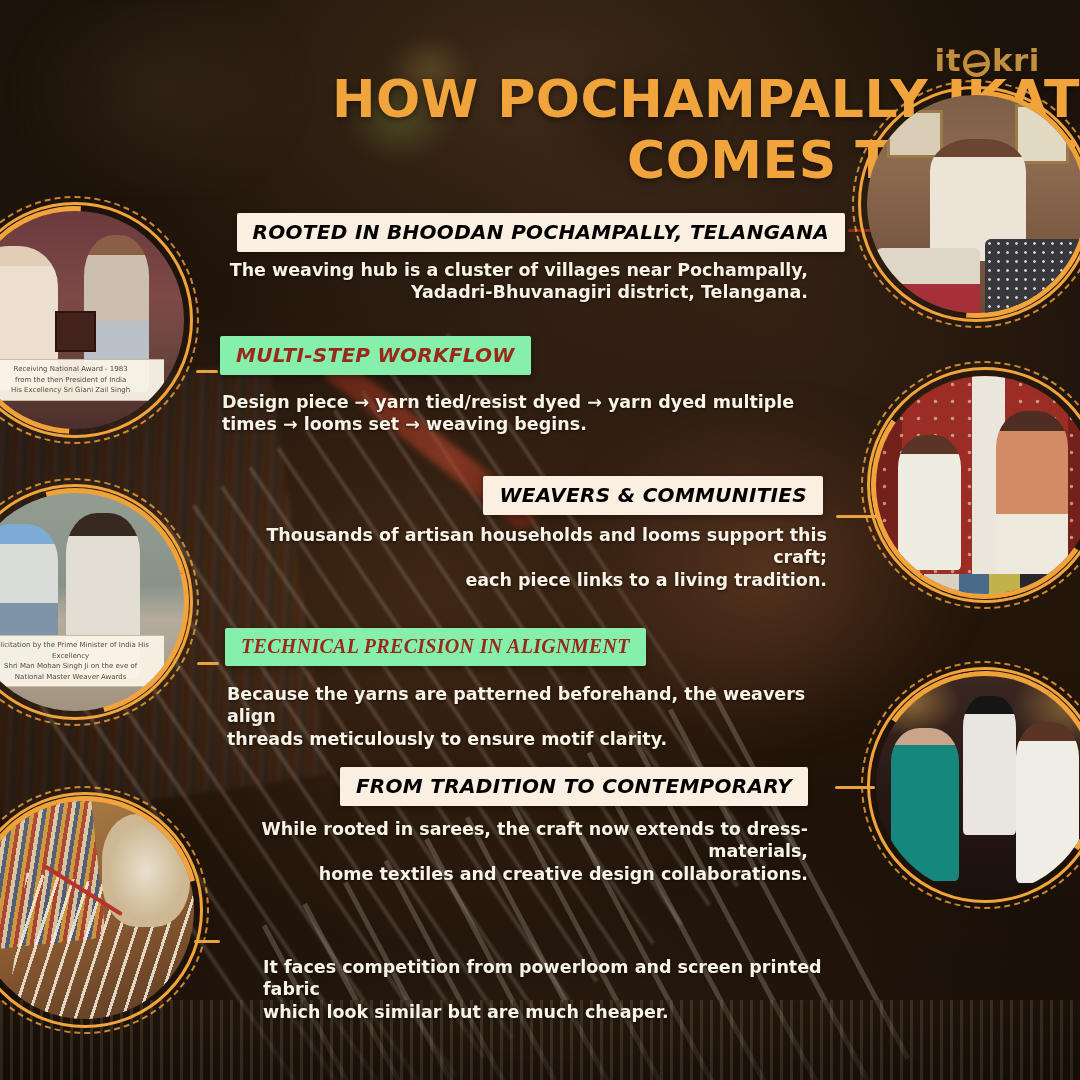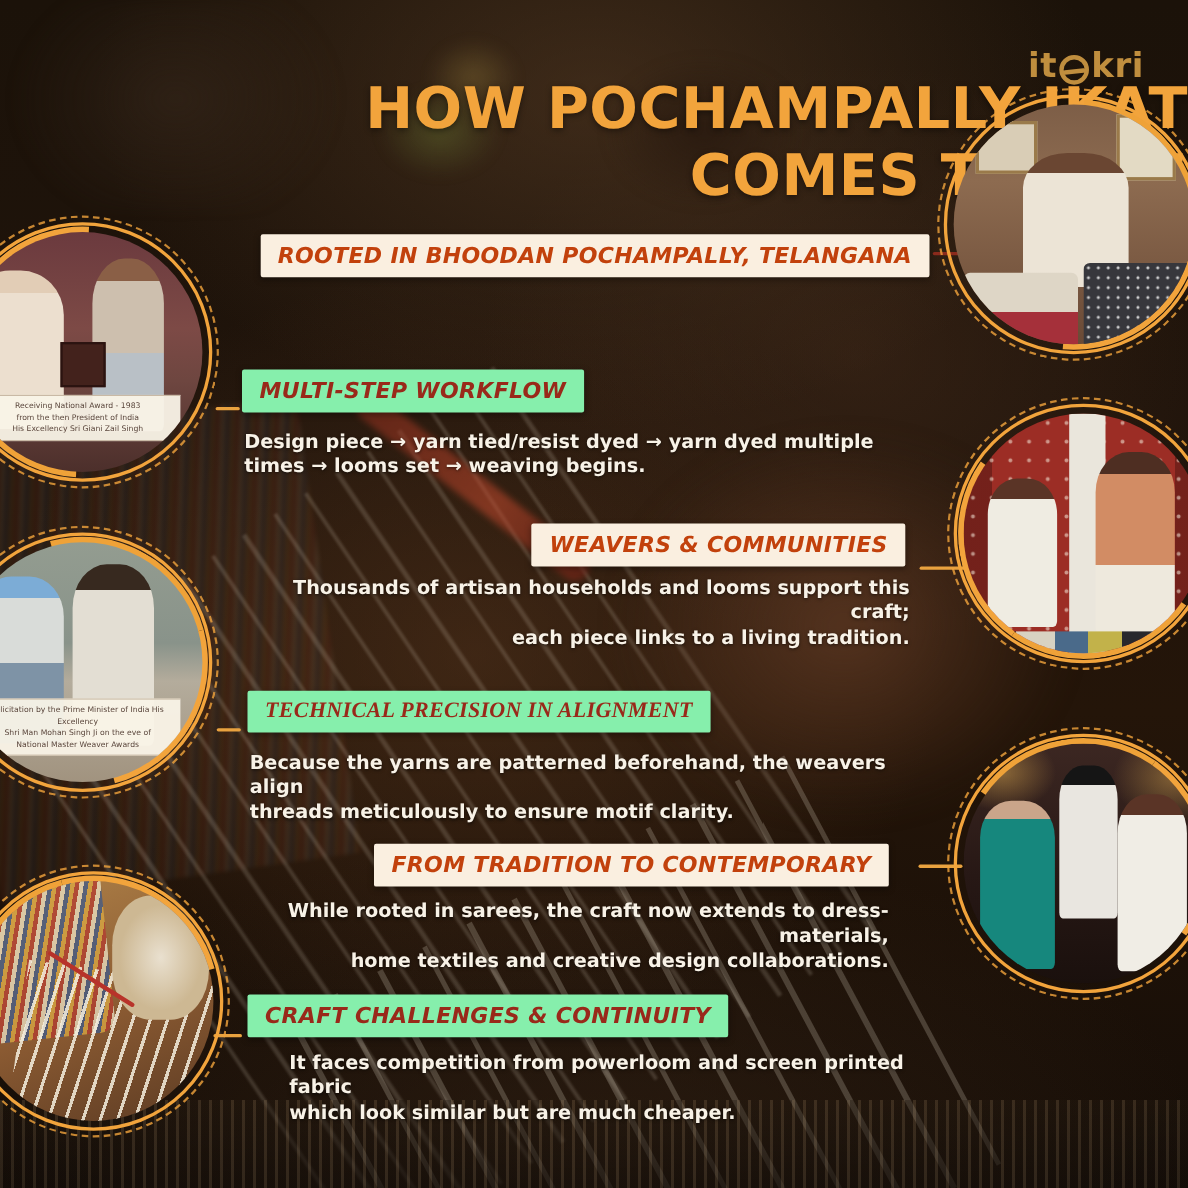--- a/index.html
+++ b/index.html
@@ -84,21 +84,21 @@
   }
   .logo .o-glyph::after{
     content:"";position:absolute;left:-1px;right:-1px;top:52%;height:3.5px;
     background:#c08e3e;border-radius:2px;transform:rotate(-6deg);
   }
 
   
   .banner{
     position:absolute;padding:7px 16px 8px 16px;border-radius:2px;
     font-style:italic;font-weight:800;font-size:20px;letter-spacing:.3px;
-    color:#c2410c;white-space:nowrap;box-shadow:0 2px 6px rgba(0,0,0,.35);
+    color:#000000;white-space:nowrap;box-shadow:0 2px 6px rgba(0,0,0,.35);
   }
   .banner.cream{background:#faefe0;}
   .banner.orange{background:#86efac;color:#99291a;}
   .body-text{
     position:absolute;font-weight:700;font-size:17.5px;line-height:1.28;
     color:#f8f2e7;white-space:pre-line;text-shadow:0 1px 3px rgba(0,0,0,.6);
   }
   .align-right{text-align:right;}
   .align-left{text-align:left;}
   .connector{position:absolute;height:3px;border-radius:2px;background:#e9a23f;}
@@ -201,20 +201,22 @@
   <h1 class="title">HOW POCHAMPALLY IKAT
 COMES TO LIFE</h1>
   <div class="logo">
     <span>it</span>
     <span class="o-glyph"></span>
     <span>kri</span>
   </div>
 
   <div class="banner cream" style="right:235px;top:213px;">ROOTED IN BHOODAN POCHAMPALLY, TELANGANA</div>
   <div class="connector dark" style="left:848px;top:229px;width:64px;"></div>
+  <div class="body-text align-right" style="right:272px;top:259px;width:600px;">The weaving hub is a cluster of villages near Pochampally,
+Yadadri-Bhuvanagiri district, Telangana.</div>
 
   <div class="banner orange" style="left:220px;top:336px;">MULTI-STEP WORKFLOW</div>
   <div class="connector" style="left:196px;top:370px;width:22px;"></div>
   <div class="body-text align-left" style="left:222px;top:391px;width:600px;">Design piece → yarn tied/resist dyed → yarn dyed multiple
 times → looms set → weaving begins.</div>
 
   <div class="banner cream" style="right:257px;top:476px;margin-left:40px;">WEAVERS &amp; COMMUNITIES</div>
   <div class="connector" style="left:836px;top:515px;width:42px;"></div>
   <div class="body-text align-right" style="right:253px;top:524px;width:620px;">Thousands of artisan households and looms support this craft;
 each piece links to a living tradition.</div>
@@ -222,21 +224,20 @@
   <div class="banner orange" style="left:225px;top:628px;font-family:Liberation Serif, serif;">TECHNICAL PRECISION IN ALIGNMENT</div>
   <div class="connector" style="left:197px;top:662px;width:22px;"></div>
   <div class="body-text align-left" style="left:227px;top:683px;width:620px;">Because the yarns are patterned beforehand, the weavers align
 threads meticulously to ensure motif clarity.</div>
 
   <div class="banner cream" style="right:272px;top:767px;">FROM TRADITION TO CONTEMPORARY</div>
   <div class="connector" style="left:835px;top:786px;width:40px;"></div>
   <div class="body-text align-right" style="right:272px;top:818px;width:640px;">While rooted in sarees, the craft now extends to dress-materials,
 home textiles and creative design collaborations.</div>
 
-  <div class="banner orange" style="left:225px;top:904px;">CRAFT CHALLENGES &amp; CONTINUITY</div>
   <div class="connector" style="left:194px;top:940px;width:26px;"></div>
   <div class="body-text align-left" style="left:227px;top:956px;width:620px;margin-left:36px;">It faces competition from powerloom and screen printed fabric
 which look similar but are much cheaper.</div>
 
   <div class="medallion" style="left:-50px;top:195px;">
     <div class="ring ring-b"></div>
     <div class="ring ring-a"></div>
     <div class="ring ring-c"></div>
     <div class="photo p1">
       <div class="f1"></div>

